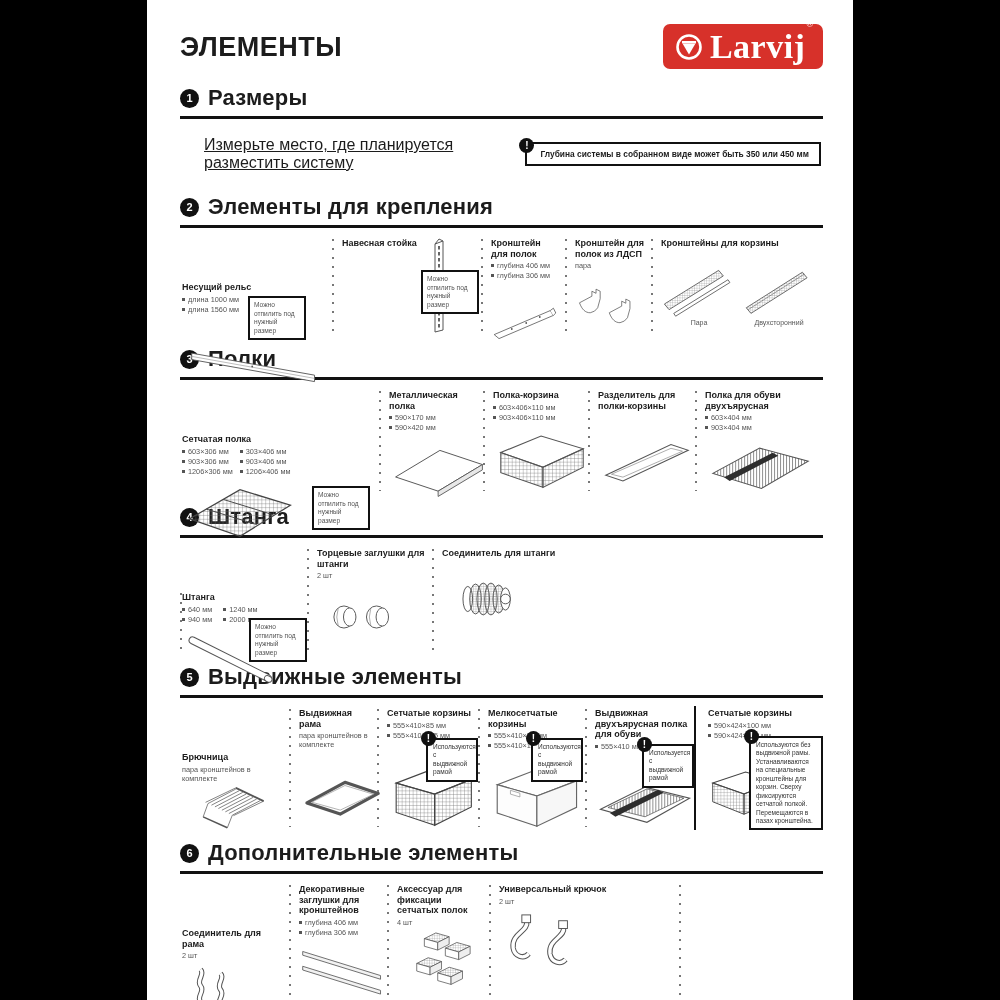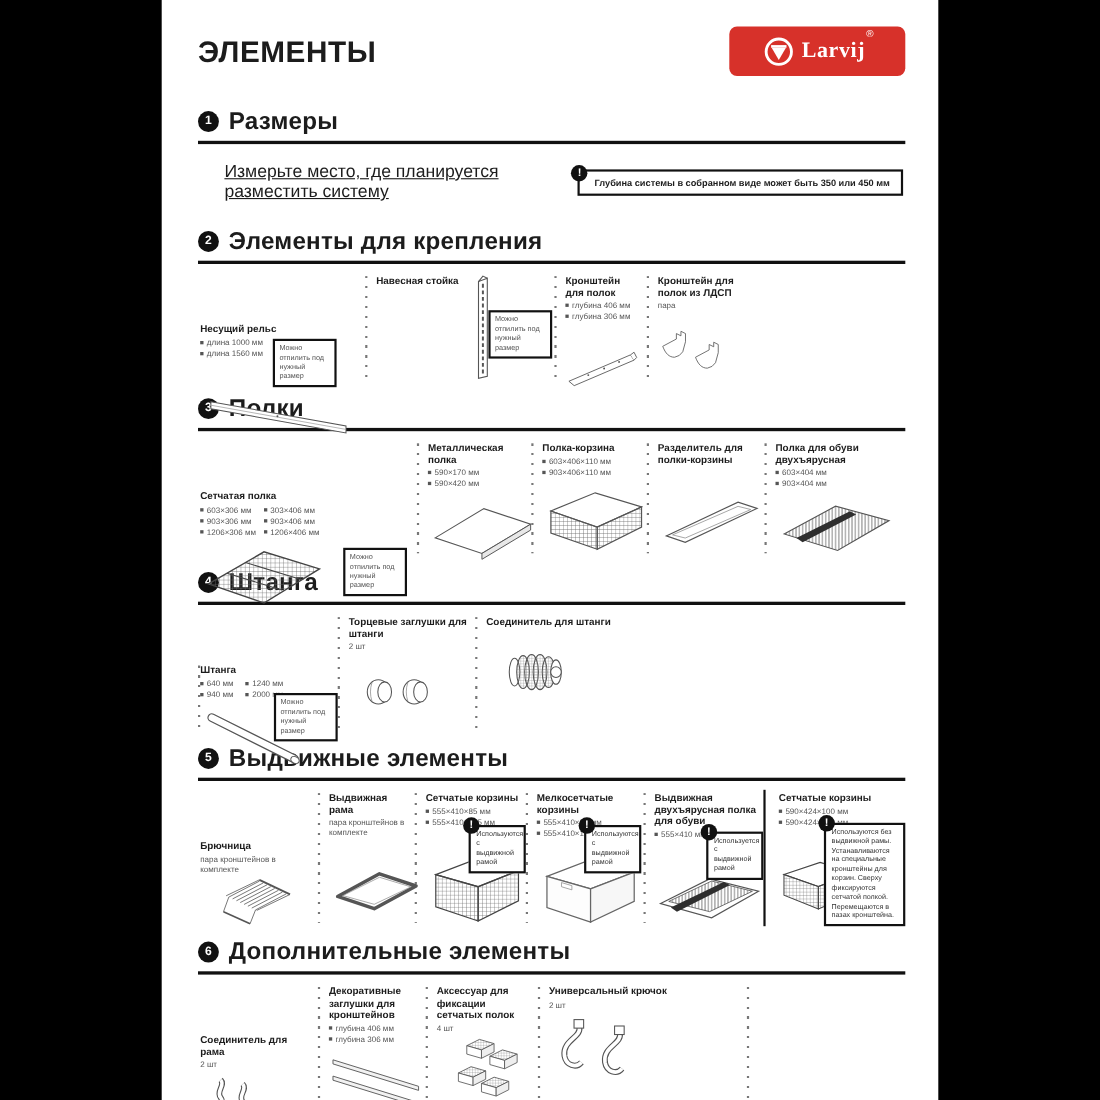--- a/index.html
+++ b/index.html
@@ -2,25 +2,25 @@
 <html><head>
 <meta charset="utf-8">
 <style>
   * { margin:0; padding:0; box-sizing:border-box; }
   html,body { width:1000px; height:1000px; background:#000; overflow:hidden;
     font-family:"Liberation Sans", sans-serif; color:#1c1c1c; }
   .page { position:absolute; left:147px; top:0; width:706px; height:1000px; background:#fff; }
   .content { padding:24px 30px 0 33px; }
 
   
-  .header { display:flex; justify-content:space-between; align-items:flex-start; margin-bottom:28px;text-align:center; }
+  .header { display:flex; justify-content:space-between; align-items:flex-start; margin-bottom:16px;text-align:center; }
   h1 { font-size:27px; font-weight:bold; letter-spacing:.5px; padding-top:8px; }
   .logo { background:#d7312a; border-radius:7px; width:160px; height:45px;
     display:flex; align-items:center; justify-content:center; gap:6px; }
-  .logo-text { color:#fff; font-family:"Liberation Serif", serif; font-weight:bold; font-size:20px; letter-spacing:.5px; }
+  .logo-text { color:#fff; font-family:"Liberation Serif", serif; font-weight:bold; font-size:34px; letter-spacing:.5px; }
   .reg { color:#fff; font-size:9px; vertical-align:top; position:relative; top:-9px; left:1px; font-family:"Liberation Sans",sans-serif; }
 
   
   .sec-head { display:flex; align-items:center; gap:9px; margin-bottom:5px; }
   .badge { width:19px; height:19px; border-radius:50%; background:#111; color:#fff;
     font-size:11px; font-weight:bold; display:flex; align-items:center; justify-content:center; flex:0 0 19px; }
   .sec-title { font-size:22px; font-weight:bold; letter-spacing:.2px; }
   .rule { height:3px; background:#111; margin-bottom:8px; }
   .section { margin-bottom:10px; }
 
@@ -154,20 +154,39 @@
               <circle cx="61" cy="30" r="1.1" fill="#555"></circle>
         </svg>
       </div>
       <div class="col sep" style="width:86px">
         <div class="item-name">Кронштейн для полок из ЛДСП</div>
         <div class="sub">пара</div>
         <svg class="ill" style="margin-top:8px" width="76" height="48" viewBox="0 0 85 58">
           <path d="M2,30 l15,-8 0,-6 5,2.5 0,-5 5,2.5 0,9 -3,11 a13,13 0 0 1 -9,6 c-6,0 -10,-4 -13,-12 z" fill="#fff" stroke="#555" stroke-width="0.9"></path>
           <path d="M38,42 l15,-8 0,-6 5,2.5 0,-5 5,2.5 0,9 -3,11 a13,13 0 0 1 -9,6 c-6,0 -10,-4 -13,-12 z" fill="#fff" stroke="#555" stroke-width="0.9"></path>
         </svg>
+      </div>
+      <div class="col sep" style="flex:1">
+        <div class="item-name">Кронштейны для корзины</div>
+        <div class="caprow">
+          <div class="capcol">
+            <svg class="ill" width="76" height="58" viewBox="0 0 78 62">
+              <polygon points="2,46 60,10 65,16 7,52" fill="url(#meshf)" stroke="#555" stroke-width="0.9"></polygon>
+              <polygon points="12,56 70,20 72,23 14,59" fill="#fff" stroke="#555" stroke-width="0.9"></polygon>
+            </svg>
+            <div class="cap">Пара</div>
+          </div>
+          <div class="capcol">
+            <svg class="ill" width="76" height="58" viewBox="0 0 78 62">
+              <polygon points="4,50 64,12 69,18 9,56" fill="url(#meshf)" stroke="#555" stroke-width="0.9"></polygon>
+              <line x1="6" y1="52" x2="66" y2="14" stroke="#555" stroke-width="0.6"></line>
+            </svg>
+            <div class="cap">Двухсторонний</div>
+          </div>
+        </div>
       </div>
     </div>
   </div>
 
   <div class="section">
     <div class="sec-head">
       <span class="badge">3</span>
       <span class="sec-title">Полки</span>
     </div>
     <div class="rule"></div>

